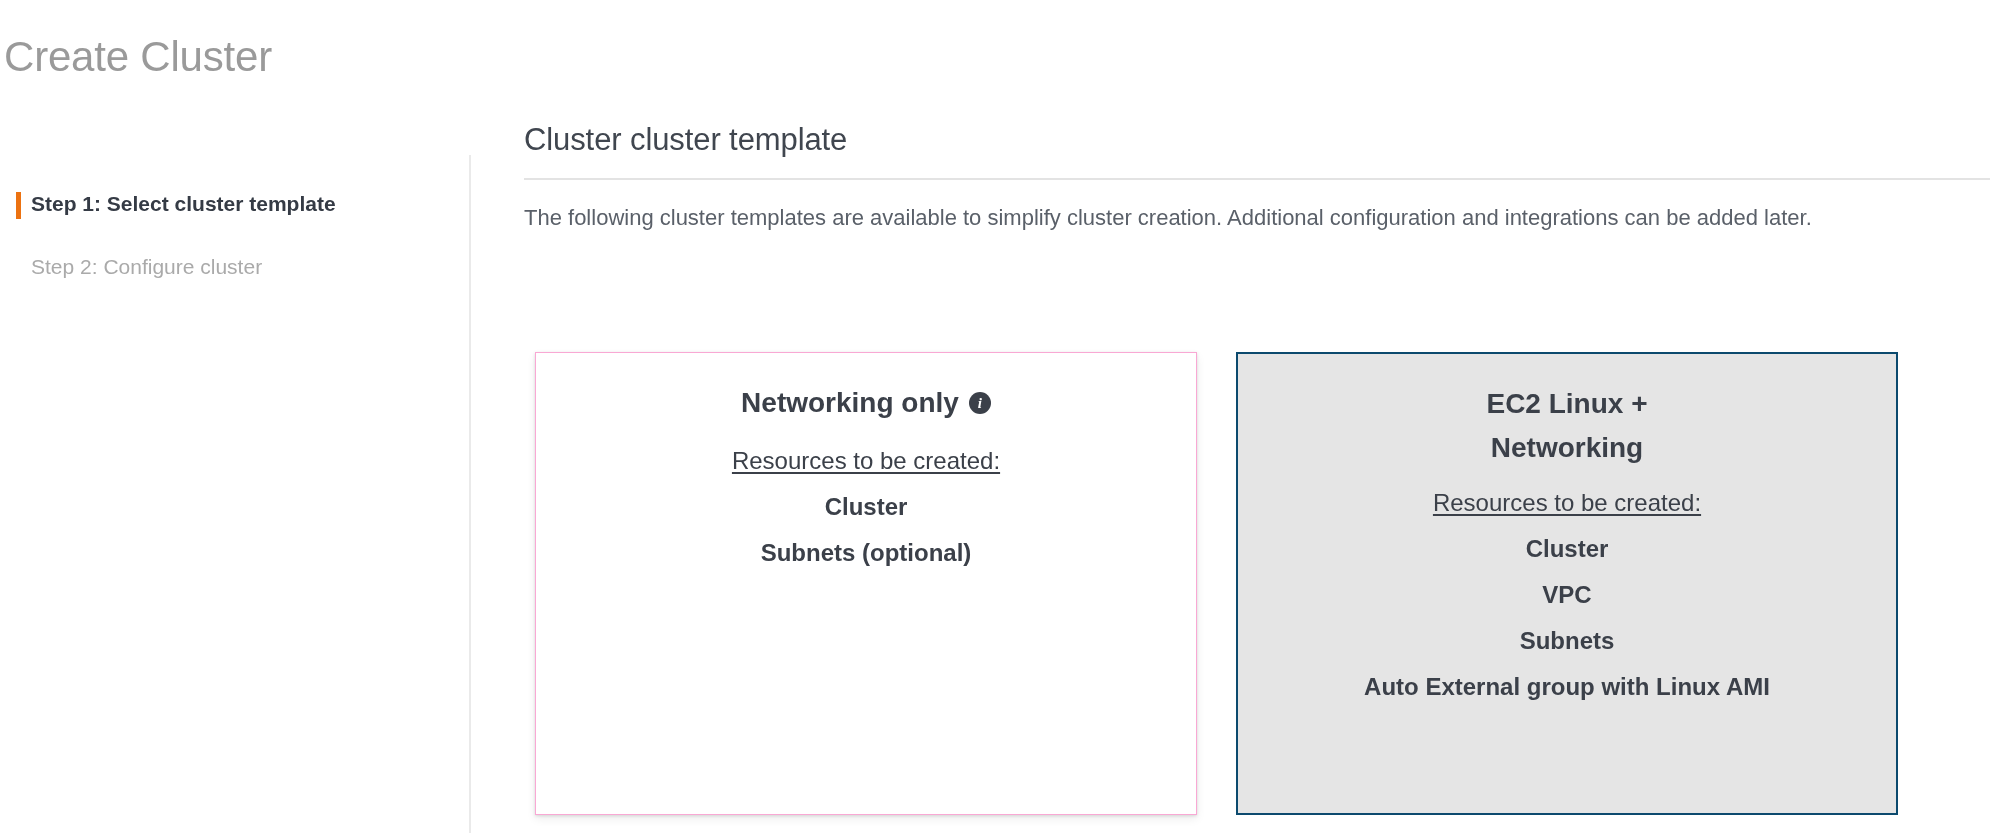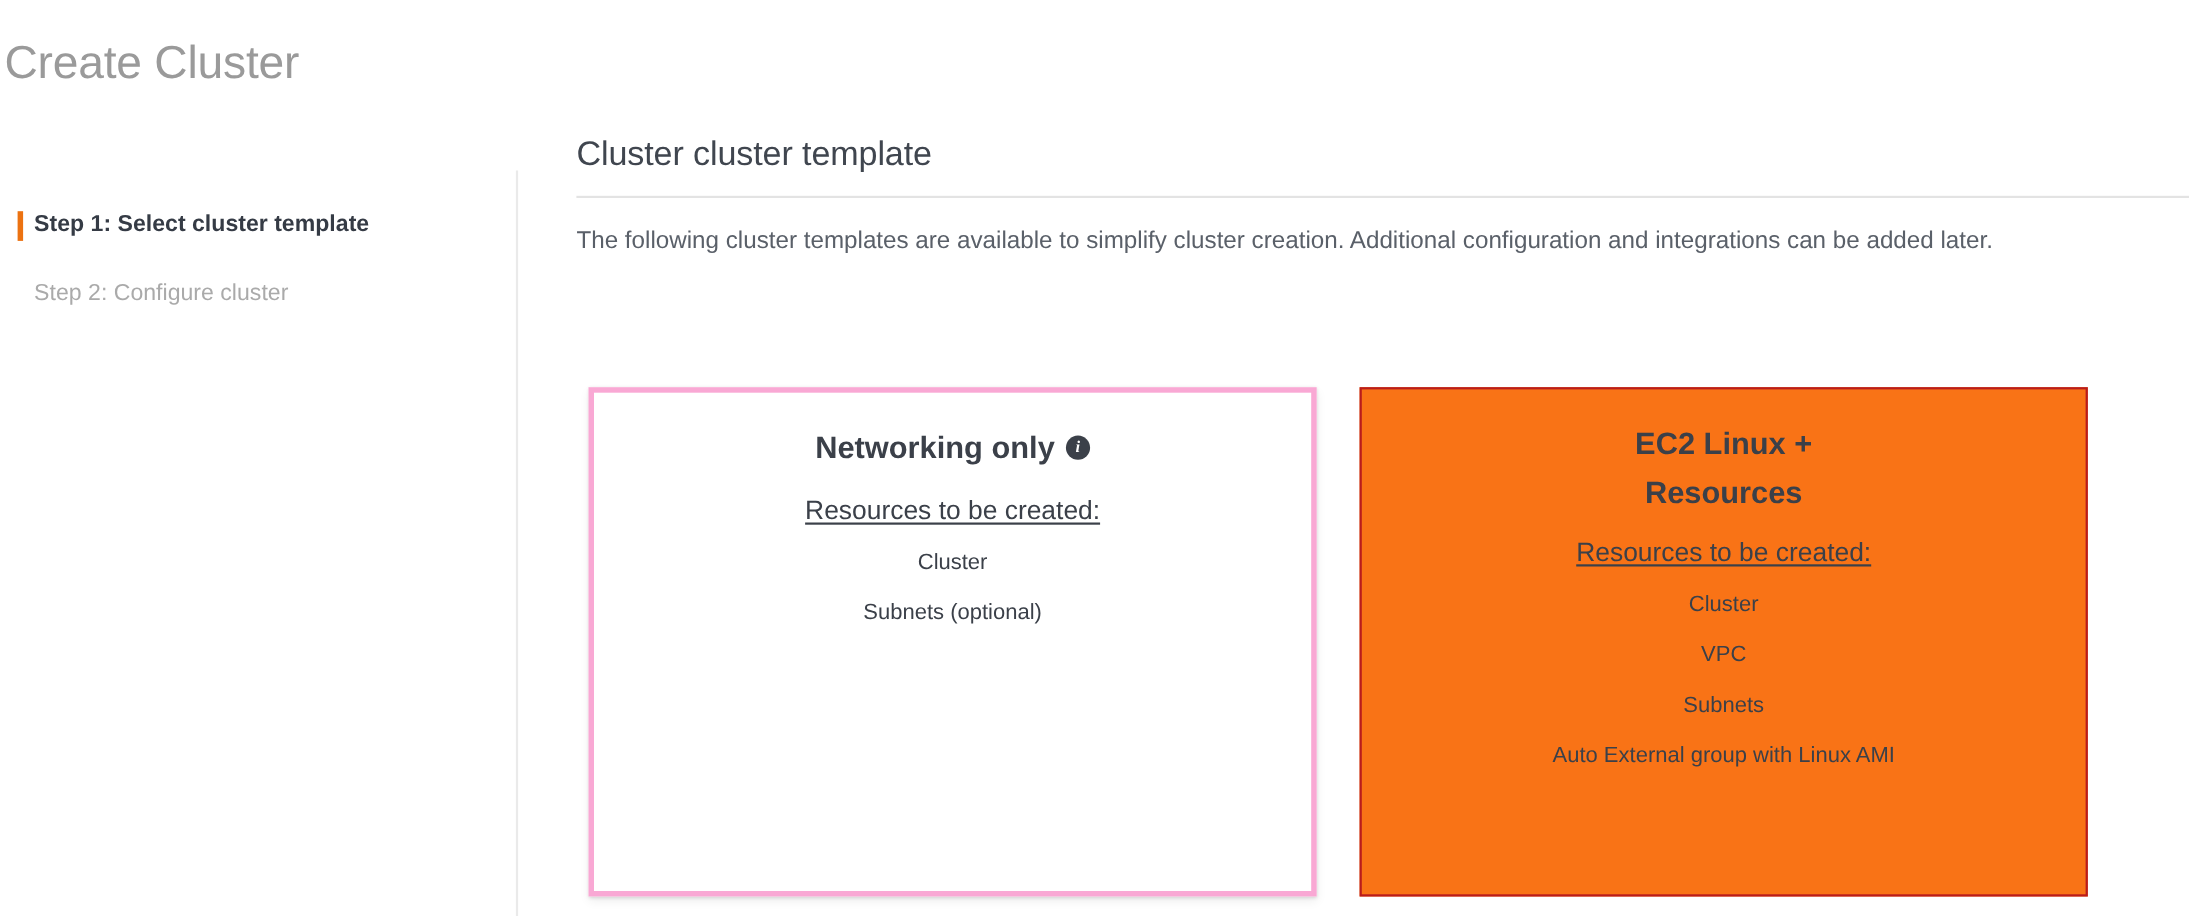--- a/index.html
+++ b/index.html
@@ -127,30 +127,30 @@
     left: 535px;
     top: 352px;
     display: flex;
     gap: 39px;
   }
 
   .card {
     width: 662px;
     height: 463px;
     background: #ffffff;
-    border: 5px solid #f9a8d4;
+    border: 1px solid #f9a8d4;
     box-shadow: 0 1px 3px rgba(0,0,0,0.13), 0 4px 9px rgba(0,0,0,0.07);
     padding: 28px 22px 0 22px;
     text-align: center;
     position: relative;
   }
 
   .card.selected {
-    background: #f97316;
-    border: 2px solid #b91c1c;
+    background: #e5e5e5;
+    border: 2px solid #0c4a6e;
     box-shadow: none;
   }
 
   .card-title {
     font-size: 28px;
     font-weight: bold;
     color: #3b4049;
     line-height: 44px;
     display: block;
   }
@@ -186,24 +186,25 @@
     text-decoration: underline;
     text-underline-offset: 3px;
     display: inline-block;
   }
 
   .card.selected .resources-label { margin-top: 18px; }
 
   .resource-list { margin-top: 11px; }
 
   .resource-item {
-    font-size: 20px;
+    font-size: 24px;
     color: #3b4049;
     line-height: 30px;
     margin-top: 16px;
+    font-weight: bold;
   }
 
   .card-note {
     position: absolute;
     left: 22px;
     right: 22px;
     bottom: 32px;
     display: block;
     text-align: center;
   }
@@ -276,21 +277,21 @@
       <div class="resource-list">
         <div class="resource-item">Cluster</div>
         <div class="resource-item">Subnets (optional)</div>
       </div>
 
     </div>
 
     <div class="card selected">
       <div>
         <span class="card-title">EC2 Linux +</span>
-        <span class="card-title">Resources</span>
+        <span class="card-title">Networking</span>
       </div>
 
       <div>
         <span class="resources-label">Resources to be created:</span>
       </div>
 
       <div class="resource-list">
         <div class="resource-item">Cluster</div>
         <div class="resource-item">VPC</div>
         <div class="resource-item">Subnets</div>

